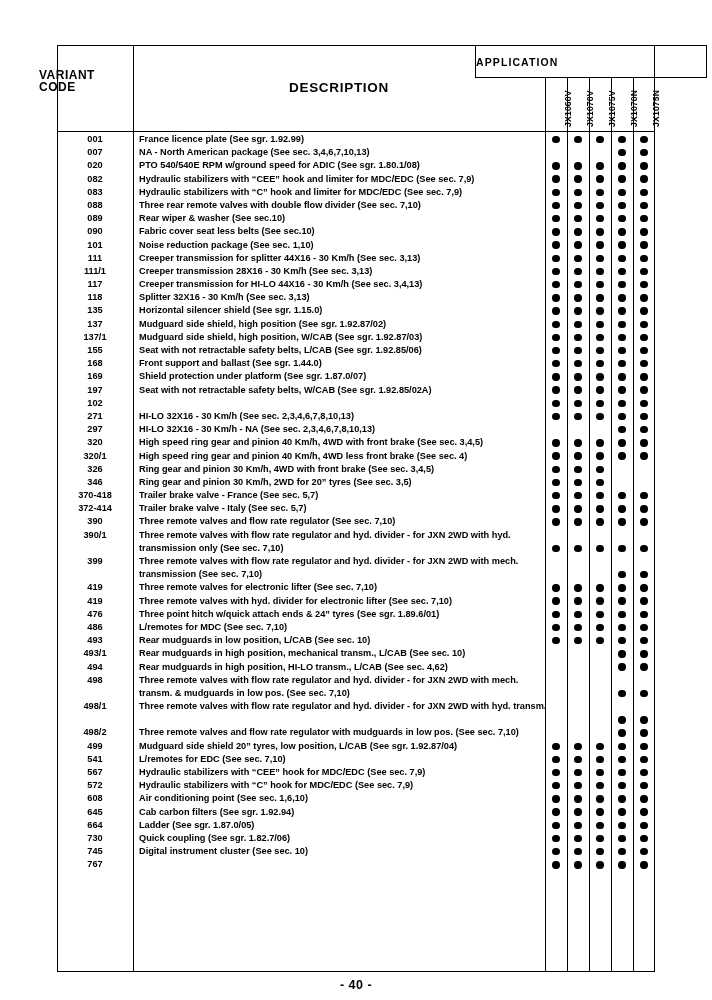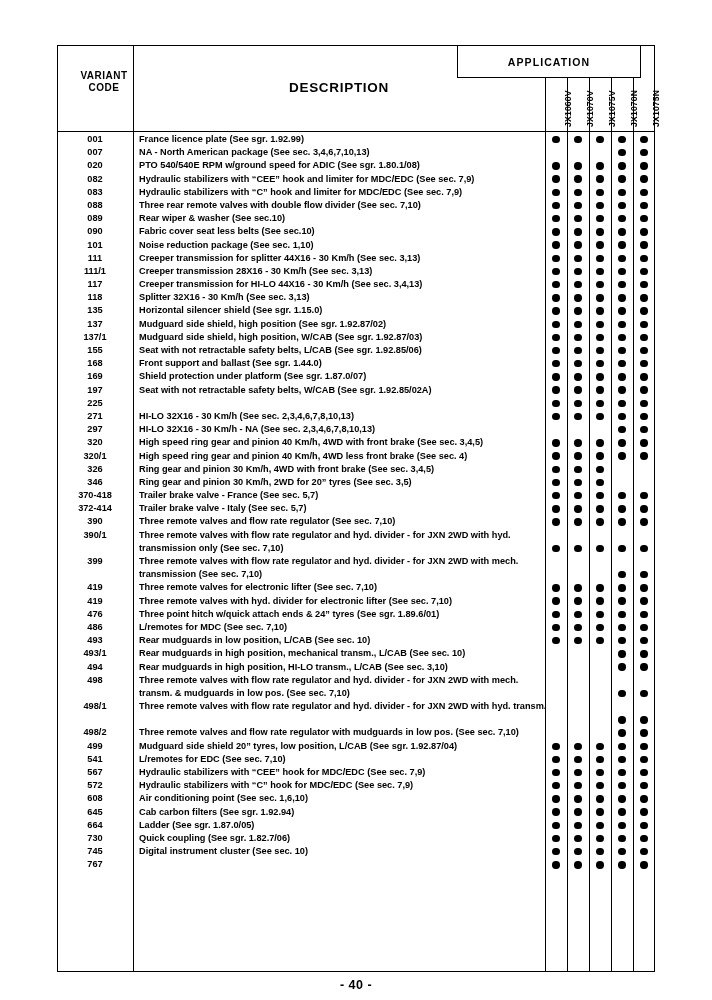--- a/index.html
+++ b/index.html
@@ -20,29 +20,28 @@
     position: absolute;
     left: 0; top: 0;
     width: 712px;
     height: 1000px;
     overflow: hidden;
   }
 
   
   .app-banner {
     position: absolute;
-    left: 457px;
+    left: 475px;
     top: 45px;
-    width: 184px;
+    width: 232px;
     height: 33px;
     border: 1.6px solid #000;
     box-sizing: border-box;
     display: flex;
     align-items: center;
-    justify-content: center;
   }
   .app-banner-label {
     font-size: 10.5px;
     font-weight: bold;
     letter-spacing: 1.1px;
   }
 
   
   .table-frame {
     position: absolute;
@@ -87,25 +86,24 @@
     position: absolute;
     top: 78px;
     width: 0;
     height: 894px;
     border-left: 1.1px solid #000;
   }
 
   
   .hdr-variant {
     position: absolute;
-    left: 66px;
+    left: 39px;
     top: 70px;
     width: 76px;
-    text-align: center;
-    font-size: 10px;
+    font-size: 12px;
     font-weight: bold;
     line-height: 11.5px;
     letter-spacing: 0.5px;
   }
   .hdr-desc {
     position: absolute;
     left: 133px;
     top: 80px;
     width: 412px;
     text-align: center;
@@ -639,21 +637,21 @@
           </div>
           <div class="dot-cell" style="left: 66px;">
             <span class="dot"></span>
           </div>
           <div class="dot-cell" style="left: 88px;">
             <span class="dot"></span>
           </div>
         </div>
       </div>
       <div class="row">
-        <div class="code">225</div>
+        <div class="code">102</div>
         <div class="dots">
           <div class="dot-cell" style="left: 0px;">
             <span class="dot"></span>
           </div>
           <div class="dot-cell" style="left: 22px;">
             <span class="dot"></span>
           </div>
           <div class="dot-cell" style="left: 44px;">
             <span class="dot"></span>
           </div>
@@ -1013,21 +1011,21 @@
           <div class="dot-cell" style="left: 66px;">
             <span class="dot"></span>
           </div>
           <div class="dot-cell" style="left: 88px;">
             <span class="dot"></span>
           </div>
         </div>
       </div>
       <div class="row">
         <div class="code">494</div>
-        <div class="desc">Rear mudguards in high position, HI-LO transm., L/CAB (See sec. 3,10)</div>
+        <div class="desc">Rear mudguards in high position, HI-LO transm., L/CAB (See sec. 4,62)</div>
         <div class="dots">
           <div class="dot-cell" style="left: 0px;"></div>
           <div class="dot-cell" style="left: 22px;"></div>
           <div class="dot-cell" style="left: 44px;"></div>
           <div class="dot-cell" style="left: 66px;">
             <span class="dot"></span>
           </div>
           <div class="dot-cell" style="left: 88px;">
             <span class="dot"></span>
           </div>

